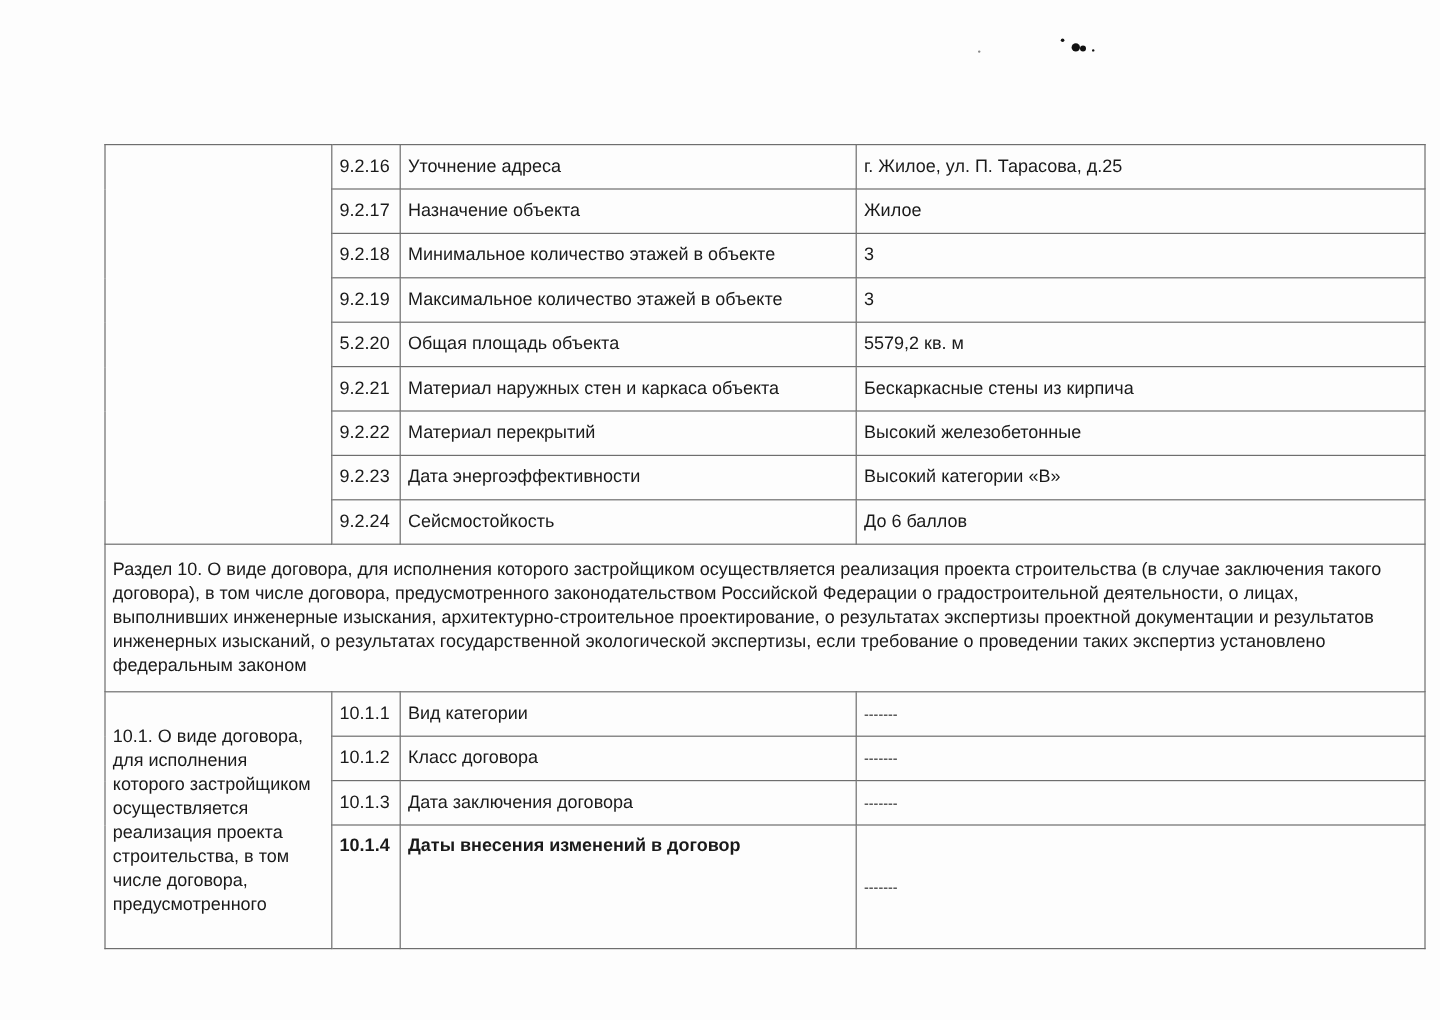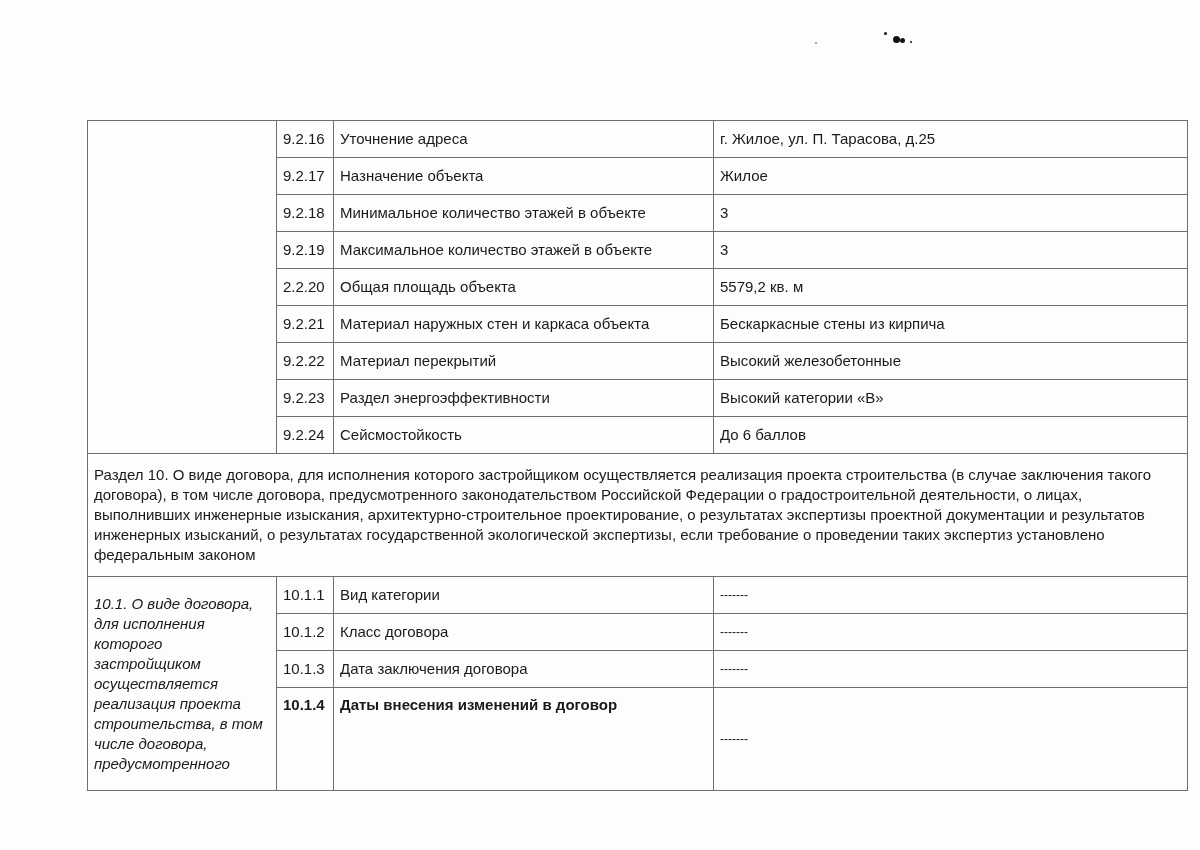--- a/index.html
+++ b/index.html
@@ -38,21 +38,20 @@
       height: 122px;
       padding: 2px 10px;
       line-height: 20.5px;
       font-size: 15px;
     }
     td.sub {
       vertical-align: top;
       padding-top: 7px;
       line-height: 20.5px;
       font-size: 15px;
-      font-style: italic;
     }
     tr.tall td { height: 95px; }
     tr.tall td.top { vertical-align: top; padding-top: 7px; font-weight: bold; }
     .dash { letter-spacing: 0px; font-size: 12px; }
   </style>
 </head>
 <body>
 
 <div class="speck" style="left:893px;top:36px;width:7px;height:7px;"></div>
 <div class="speck" style="left:900px;top:38px;width:5px;height:5px;"></div>
@@ -83,37 +82,37 @@
       <td class="num">9.2.18</td>
       <td>Минимальное количество этажей в объекте</td>
       <td>3</td>
     </tr>
     <tr class="r37">
       <td class="num">9.2.19</td>
       <td>Максимальное количество этажей в объекте</td>
       <td>3</td>
     </tr>
     <tr class="r37">
-      <td class="num">2.2.20</td>
+      <td class="num">5.2.20</td>
       <td>Общая площадь объекта</td>
       <td>5579,2 кв. м</td>
     </tr>
     <tr class="r37">
       <td class="num">9.2.21</td>
       <td>Материал наружных стен и каркаса объекта</td>
       <td>Бескаркасные стены из кирпича</td>
     </tr>
     <tr class="r37">
       <td class="num">9.2.22</td>
       <td>Материал перекрытий</td>
       <td>Высокий железобетонные</td>
     </tr>
     <tr class="r37">
       <td class="num">9.2.23</td>
-      <td>Раздел энергоэффективности</td>
+      <td>Дата энергоэффективности</td>
       <td>Высокий категории «В»</td>
     </tr>
     <tr class="r37">
       <td class="num">9.2.24</td>
       <td>Сейсмостойкость</td>
       <td>До 6 баллов</td>
     </tr>
 
     <tr>
       <td colspan="4" class="section">Раздел 10. О виде договора, для исполнения которого застройщиком осуществляется реализация проекта строительства (в случае заключения такого договора), в том числе договора, предусмотренного законодательством Российской Федерации о градостроительной деятельности, о лицах, выполнивших инженерные изыскания, архитектурно-строительное проектирование, о результатах экспертизы проектной документации и результатов инженерных изысканий, о результатах государственной экологической экспертизы, если требование о проведении таких экспертиз установлено федеральным законом</td>

